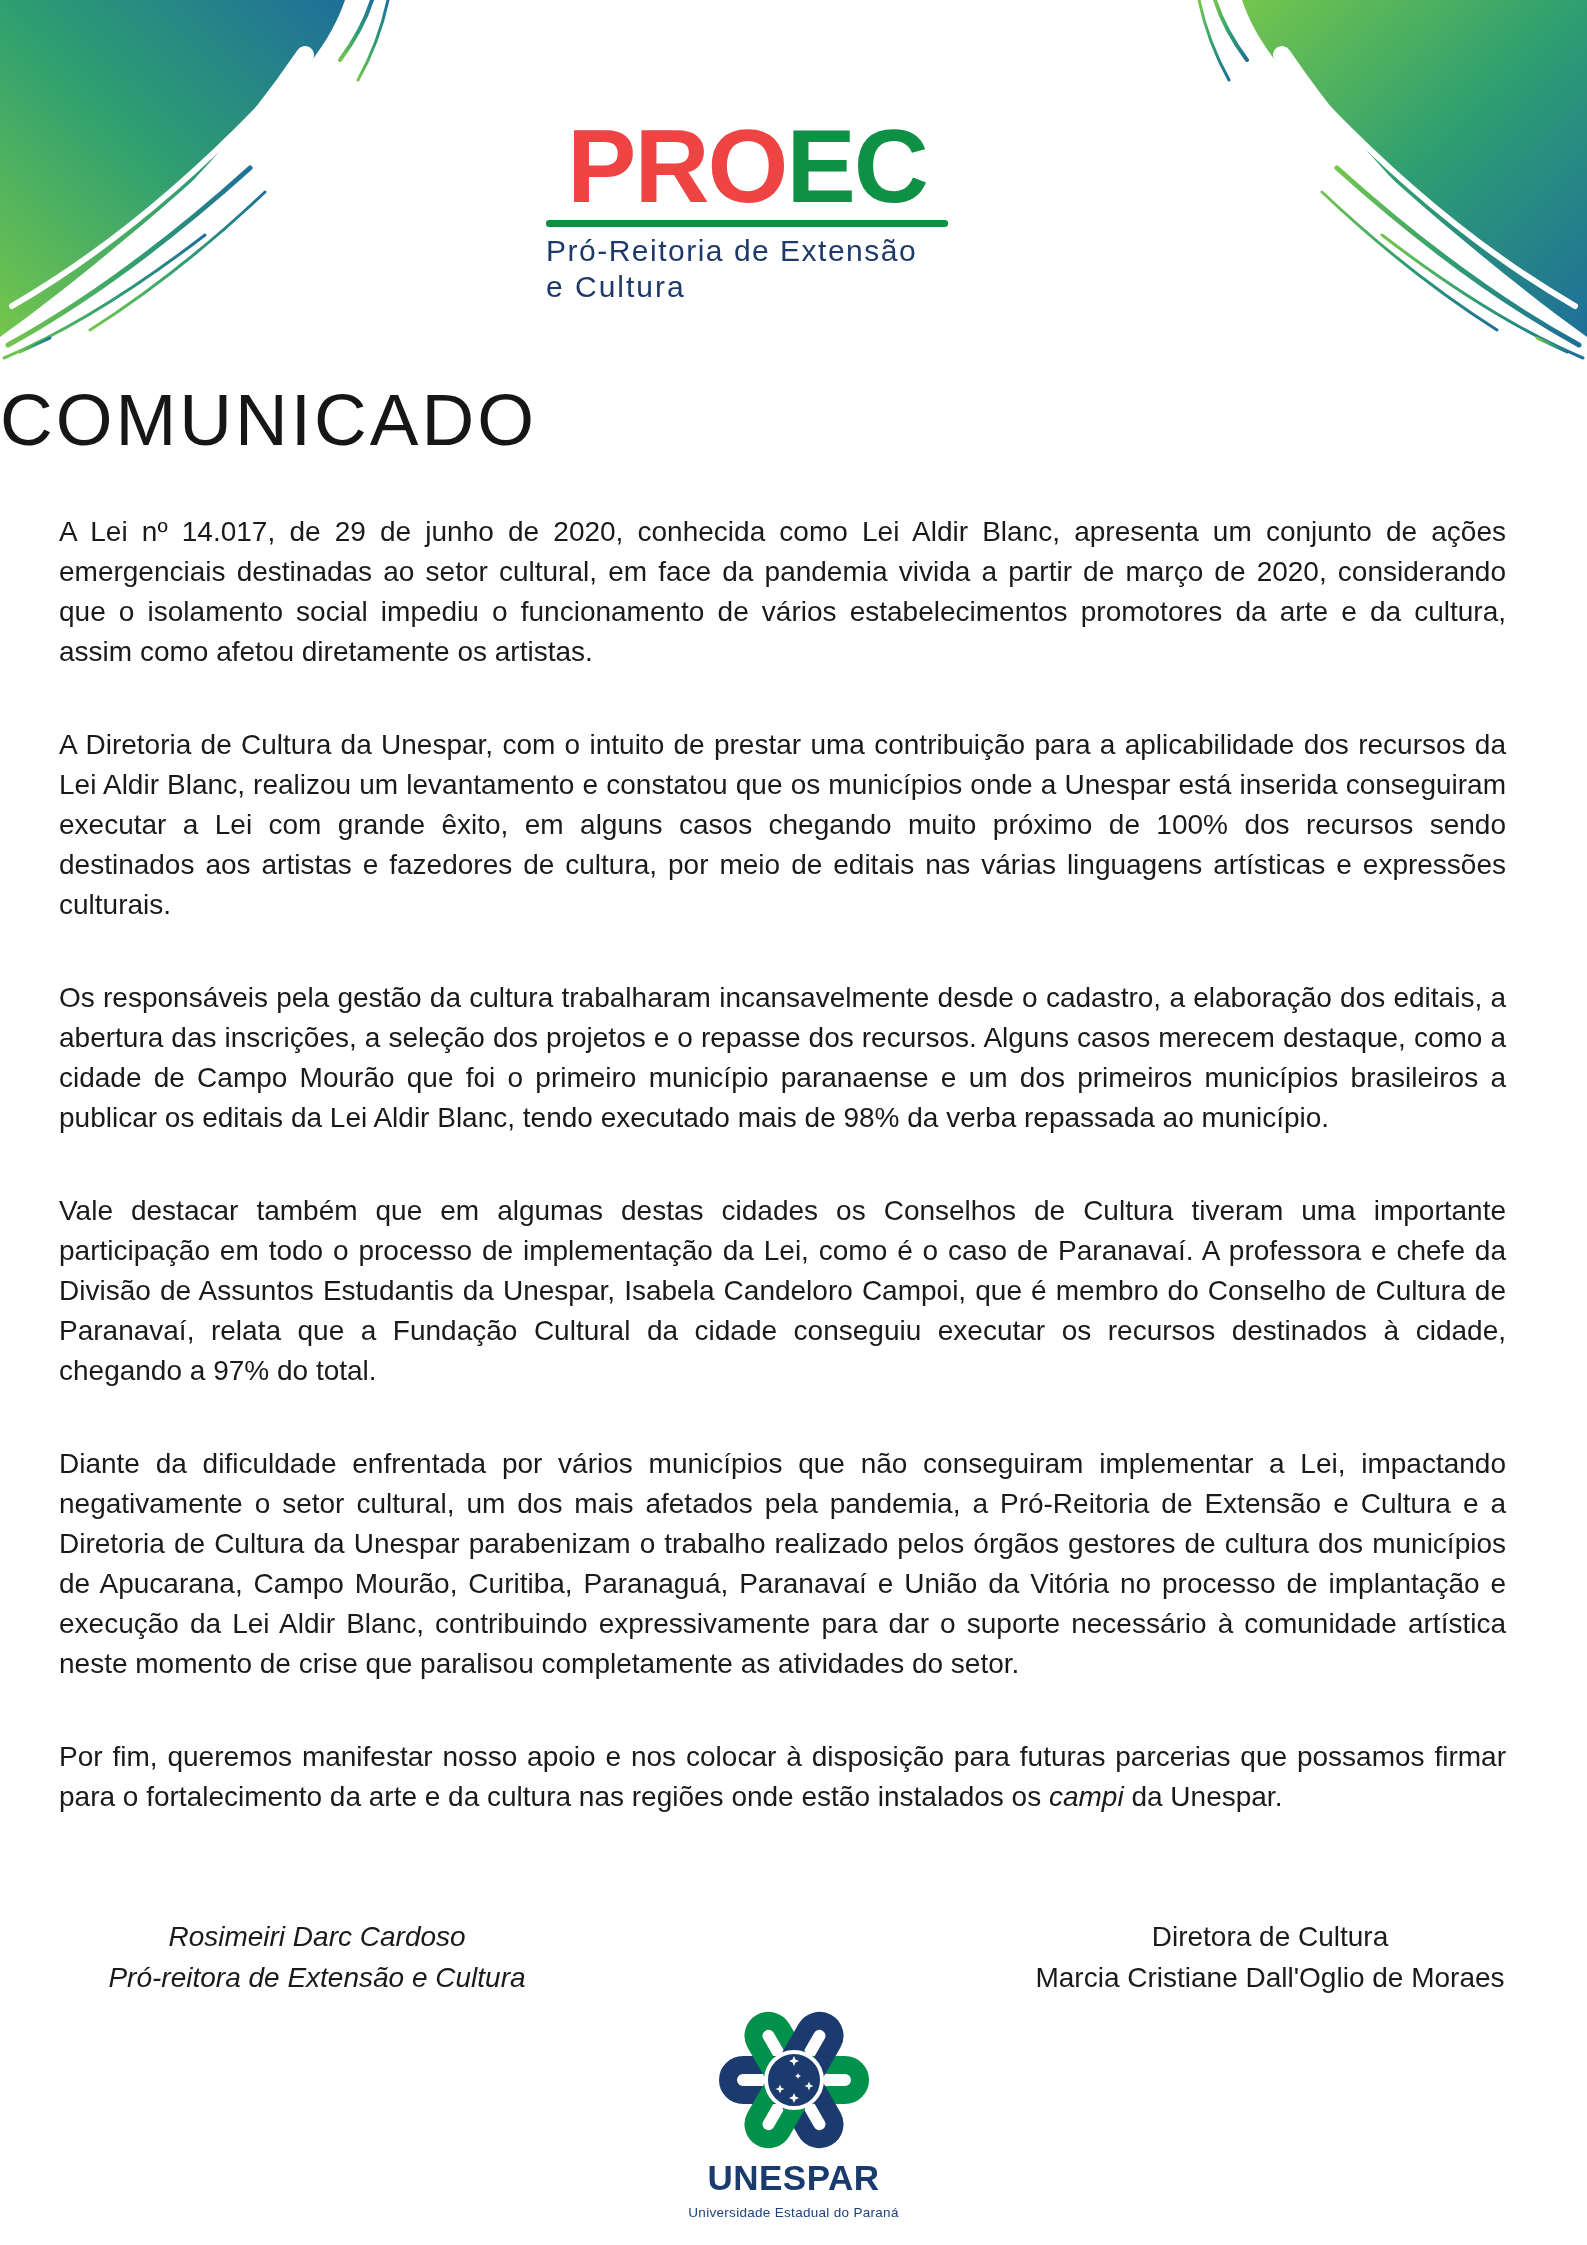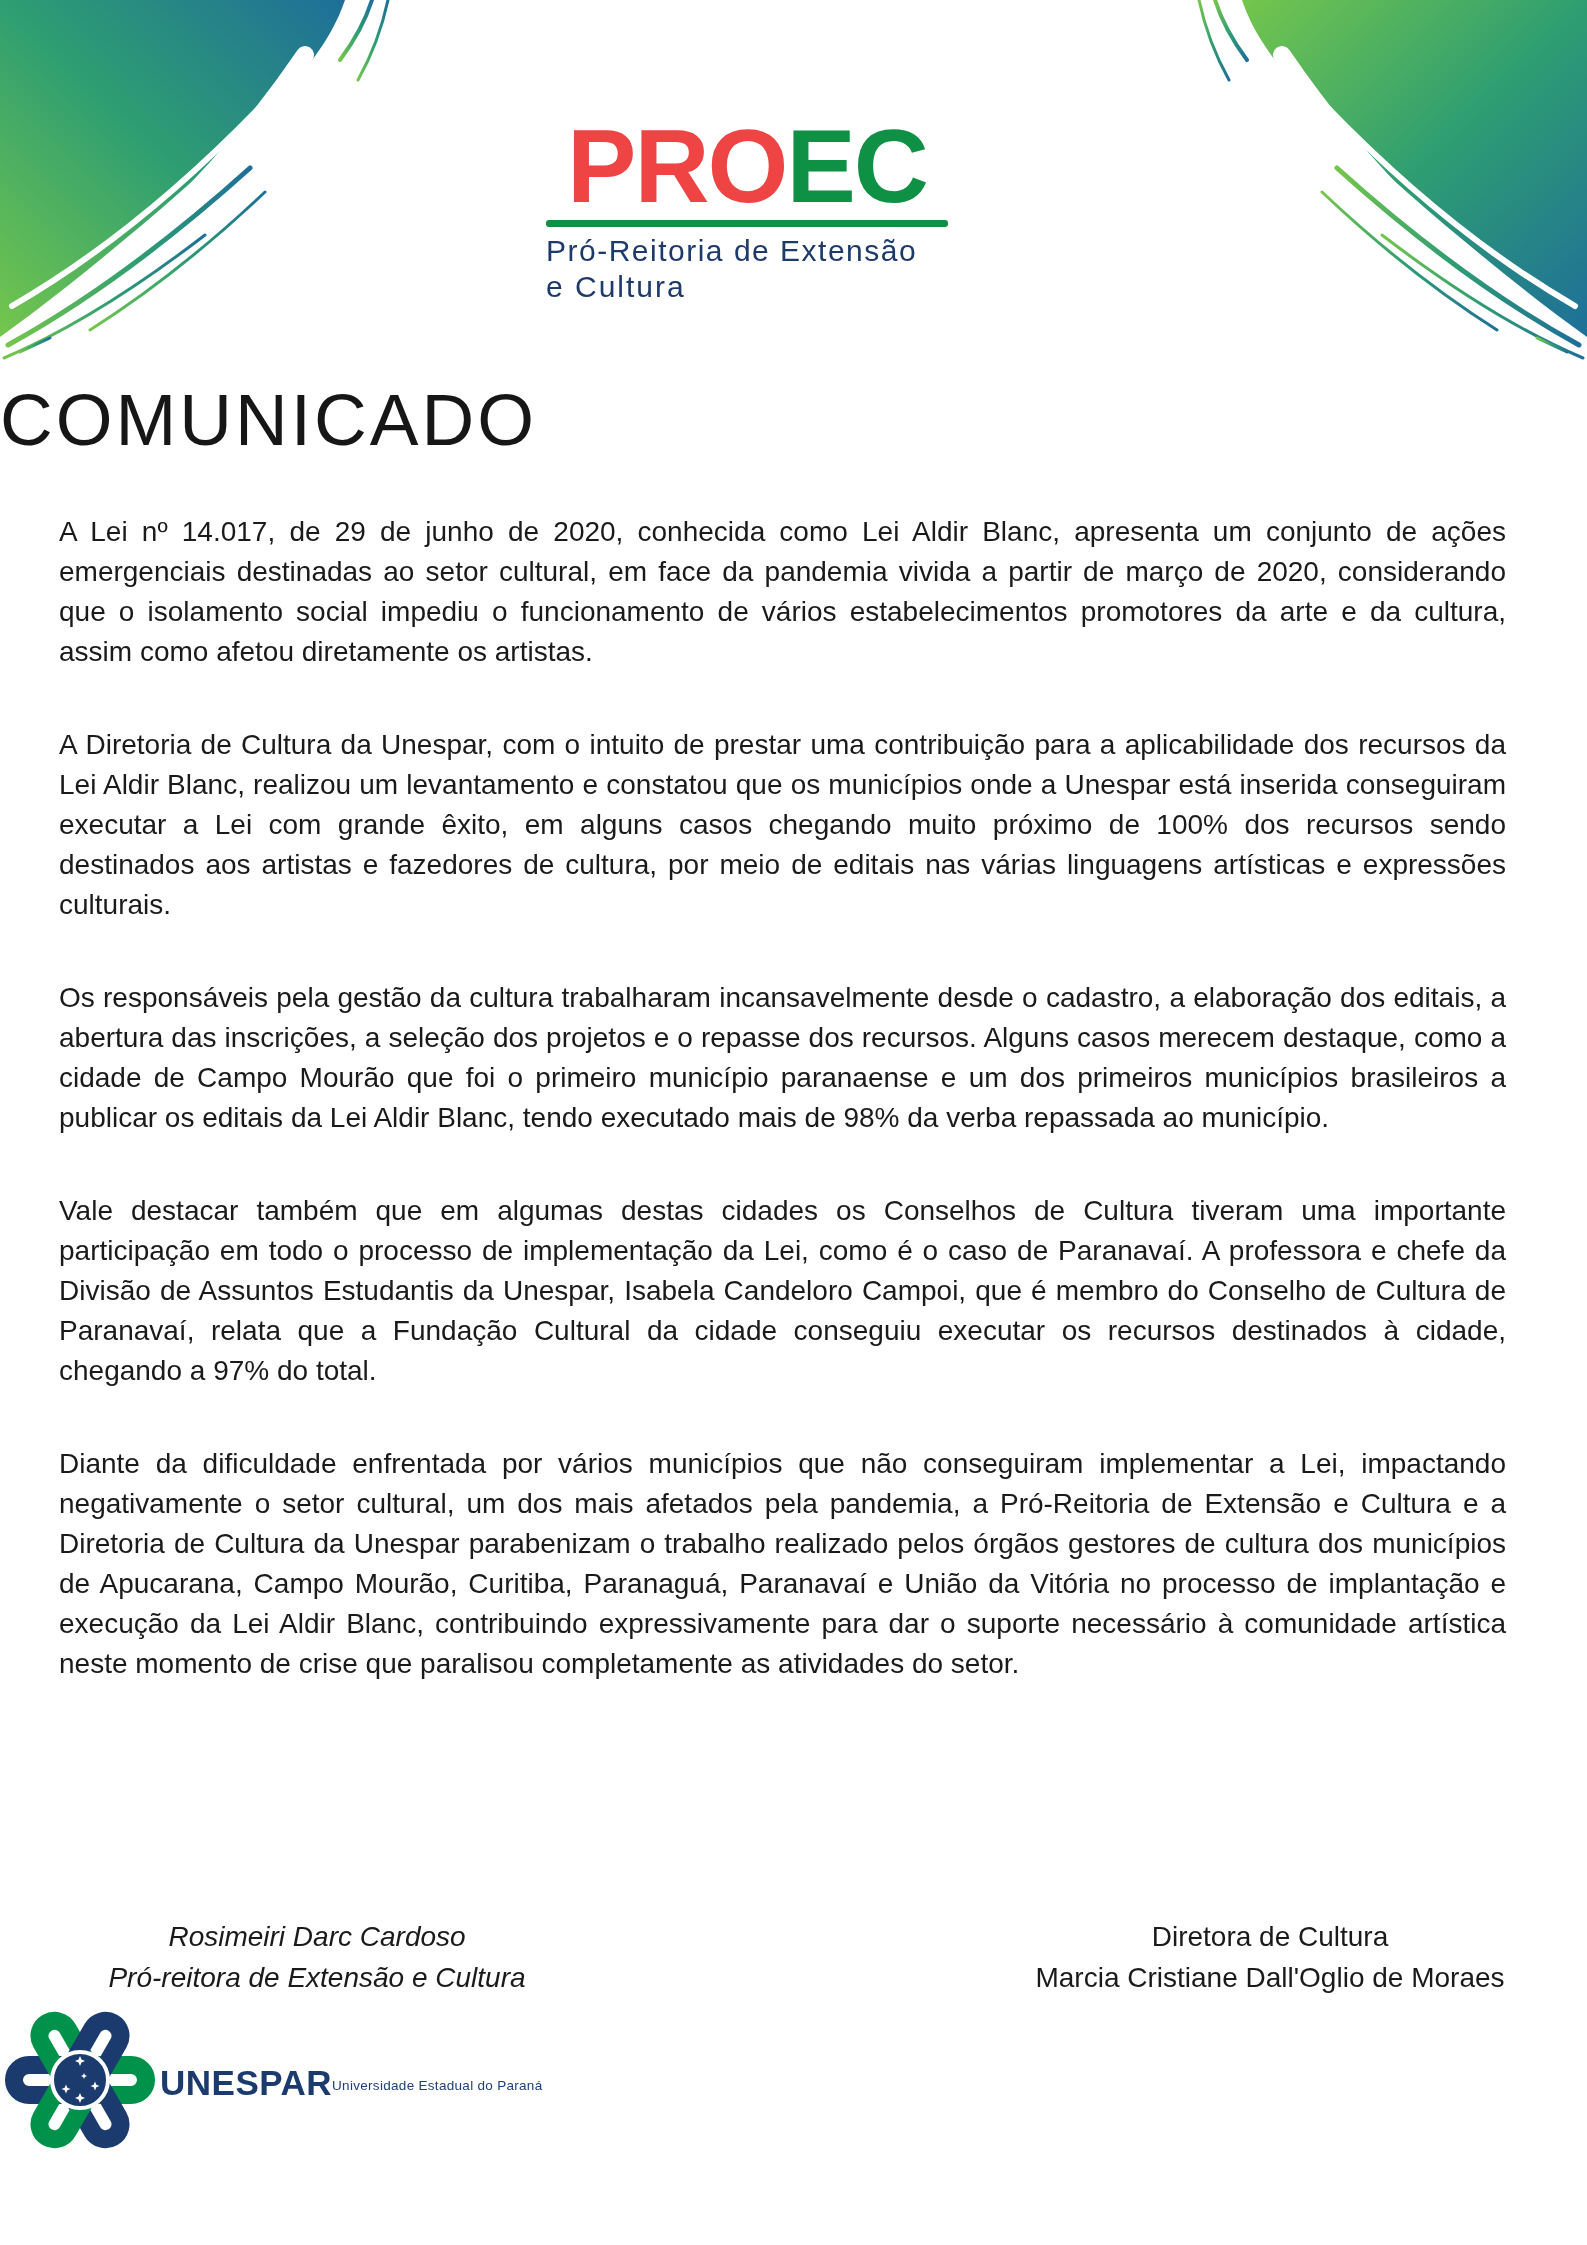--- a/index.html
+++ b/index.html
@@ -26,21 +26,21 @@
     font-size:28px;line-height:40px;text-align:justify;color:#1a1a1a;}
   .content p{margin:0 0 53px 0;}
   .content p:last-child{margin-bottom:0;}
   .italic{font-style:italic;}
 
   .sig{position:absolute;text-align:center;font-size:28px;line-height:41px;color:#1a1a1a;}
   .sig-left{top:1916px;left:67px;width:500px;font-style:italic;}
   .sig-right{top:1916px;left:980px;width:580px;}
 
   .footer-logo{position:absolute;top:2004px;left:0;width:100%;
-    display:flex;flex-direction:row;align-items:center;}
+    display:flex;flex-direction:column;align-items:center;}
   .unespar-name{color:#1b3a6e;font-weight:bold;font-size:35px;letter-spacing:0.5px;margin-top:5px;line-height:34px;}
   .unespar-sub{color:#1d3f7a;font-size:13.5px;letter-spacing:0.3px;margin-top:10px;line-height:15px;}
 </style>
 </head>
 <body>
 
 <svg class="brush brush-tl" width="430" height="365" viewBox="0 0 430 365" aria-hidden="true">
   <defs>
     <linearGradient id="gTL" x1="0" y1="1" x2="1" y2="0">
       <stop offset="0" stop-color="#74c64c"></stop>
@@ -108,20 +108,21 @@
 </div>
 
 <div class="doc-title">COMUNICADO</div>
 
 <div class="content">
   <p>A Lei nº 14.017, de 29 de junho de 2020, conhecida como Lei Aldir Blanc, apresenta um conjunto de ações emergenciais destinadas ao setor cultural, em face da pandemia vivida a partir de março de 2020, considerando que o isolamento social impediu o funcionamento de vários estabelecimentos promotores da arte e da cultura, assim como afetou diretamente os artistas.</p>
   <p>A Diretoria de Cultura da Unespar, com o intuito de prestar uma contribuição para a aplicabilidade dos recursos da Lei Aldir Blanc, realizou um levantamento e constatou que os municípios onde a Unespar está inserida conseguiram executar a Lei com grande êxito, em alguns casos chegando muito próximo de 100% dos recursos sendo destinados aos artistas e fazedores de cultura, por meio de editais nas várias linguagens artísticas e expressões culturais.</p>
   <p>Os responsáveis pela gestão da cultura trabalharam incansavelmente desde o cadastro, a elaboração dos editais, a abertura das inscrições, a seleção dos projetos e o repasse dos recursos. Alguns casos merecem destaque, como a cidade de Campo Mourão que foi o primeiro município paranaense e um dos primeiros municípios brasileiros a publicar os editais da Lei Aldir Blanc, tendo executado mais de 98% da verba repassada ao município.</p>
   <p>Vale destacar também que em algumas destas cidades os Conselhos de Cultura tiveram uma importante participação em todo o processo de implementação da Lei, como é o caso de Paranavaí. A professora e chefe da Divisão de Assuntos Estudantis da Unespar, Isabela Candeloro Campoi, que é membro do Conselho de Cultura de Paranavaí, relata que a Fundação Cultural da cidade conseguiu executar os recursos destinados à cidade, chegando a 97% do total.</p>
   <p>Diante da dificuldade enfrentada por vários municípios que não conseguiram implementar a Lei, impactando negativamente o setor cultural, um dos mais afetados pela pandemia, a Pró-Reitoria de Extensão e Cultura e a Diretoria de Cultura da Unespar parabenizam o trabalho realizado pelos órgãos gestores de cultura dos municípios de Apucarana, Campo Mourão, Curitiba, Paranaguá, Paranavaí e União da Vitória no processo de implantação e execução da Lei Aldir Blanc, contribuindo expressivamente para dar o suporte necessário à comunidade artística neste momento de crise que paralisou completamente as atividades do setor.</p>
+  <p><span>Por fim, queremos manifestar nosso apoio e nos colocar à disposição para futuras parcerias que possamos firmar para o fortalecimento da arte e da cultura nas regiões onde estão instalados os </span><span class="italic">campi</span><span> da Unespar.</span></p>
 </div>
 
 <div class="sig sig-left">
   <div>Rosimeiri Darc Cardoso</div>
   <div>Pró-reitora de Extensão e Cultura</div>
 </div>
 <div class="sig sig-right">
   <div>Diretora de Cultura</div>
   <div>Marcia Cristiane Dall'Oglio de Moraes</div>
 </div>

